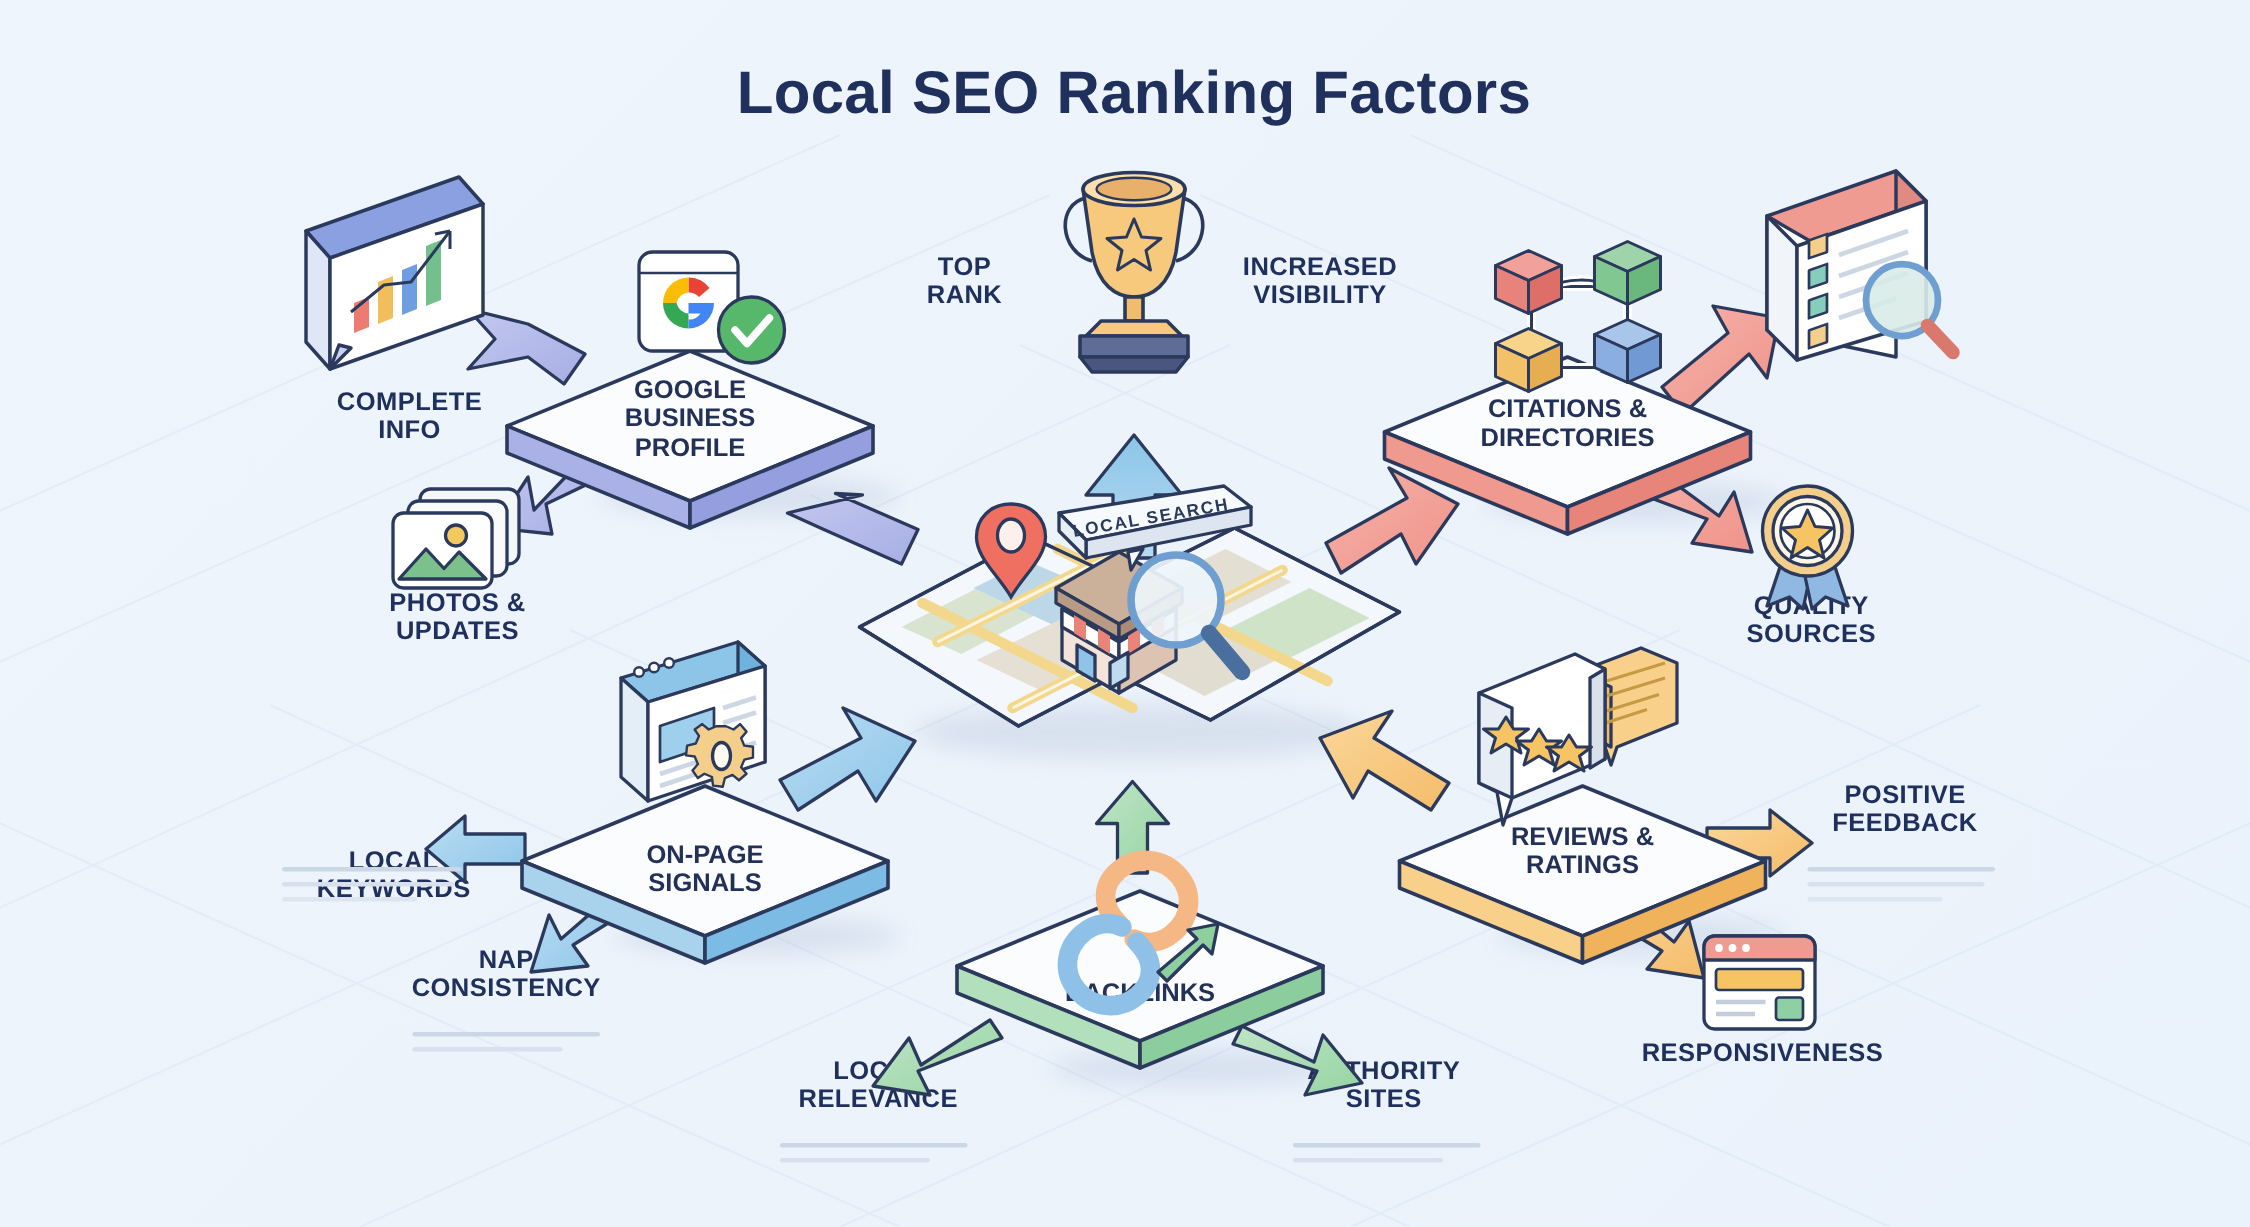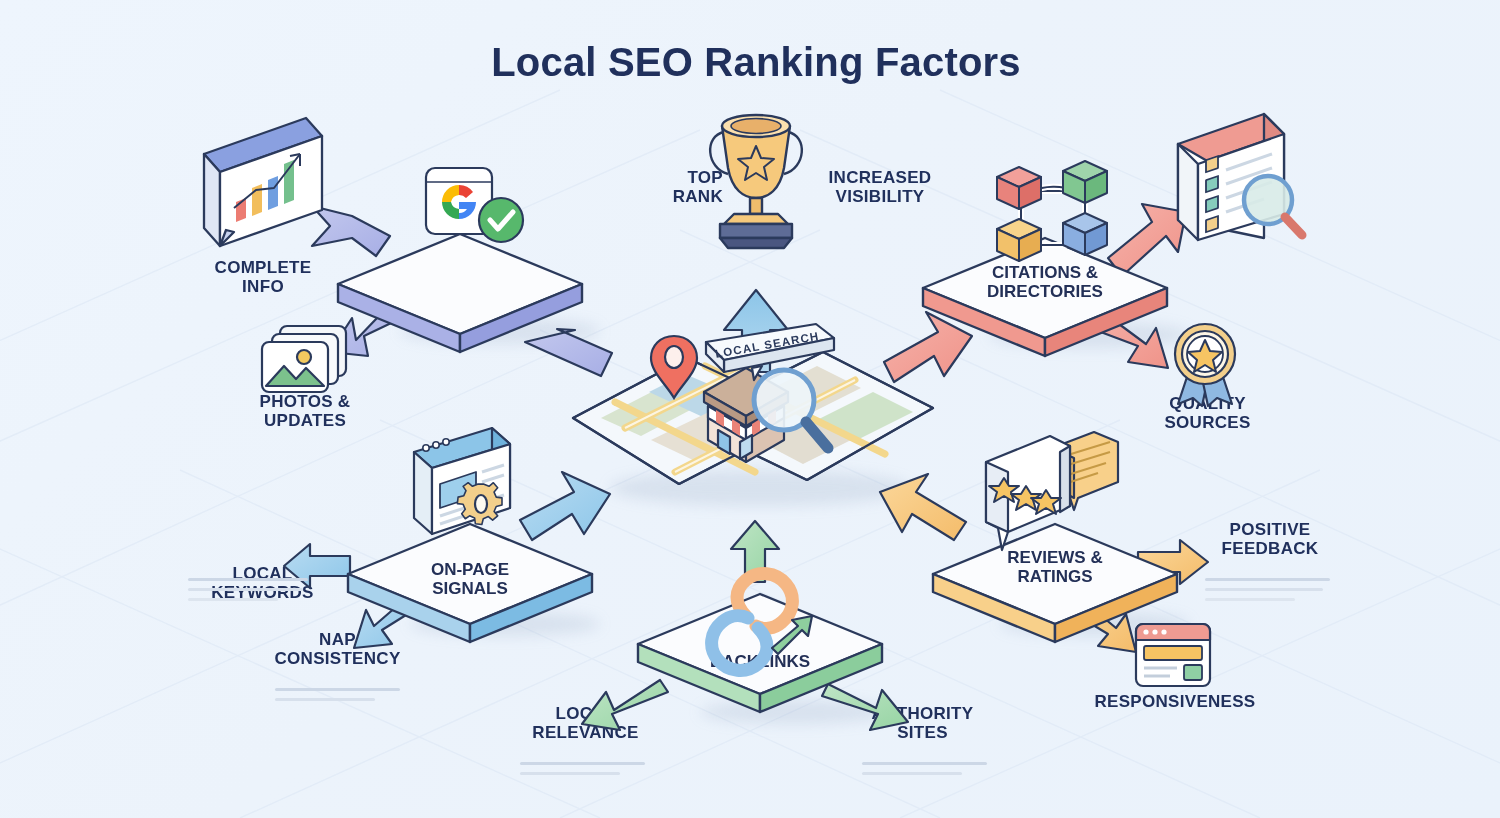--- a/index.html
+++ b/index.html
@@ -225,33 +225,36 @@
 
       <path d="M56 44 L61 56 L74 57 L64 65 L67 78 L56 71 L45 78 L48 65 L38 57 L51 56 Z" fill="#f6c97c" stroke-width="2"></path>
 
       <path d="M50 96 L62 96 L62 112 L50 112 Z" fill="#f0bd6c"></path>
       <path d="M34 112 L78 112 L88 122 L24 122 Z" fill="#f6c97c"></path>
       <path d="M20 122 L92 122 L92 136 L20 136 Z" fill="#5e6c96"></path>
       <path d="M20 136 L92 136 L84 146 L28 146 Z" fill="#4a5680"></path>
     </g>
   </svg>
 
-  <div class="lbl" style="left:603px;top:168px;width:120px;text-align:right;">TOP
+  <div class="lbl" style="left:583px;top:168px;width:120px;">TOP
 RANK</div>
   <div class="lbl" style="left:800px;top:168px;width:160px;">INCREASED
 VISIBILITY</div>
 
   <div class="shadow-el" style="left:400px;top:318px;width:200px;height:26px;"></div>
   <svg class="iso" style="left:330px;top:228px;width:260px;height:130px;z-index:5;" viewBox="0 0 260 130">
     <g stroke="#2b3a5c" stroke-width="2.4" stroke-linejoin="round">
       <path d="M130 6 L252 56 L130 106 L8 56 Z" fill="#fbfcfe"></path>
       <path d="M8 56 L130 106 L130 124 L8 74 Z" fill="#aab1e6"></path>
       <path d="M252 56 L130 106 L130 124 L252 74 Z" fill="#959ede"></path>
     </g>
   </svg>
+  <div class="slab-label" style="left:352px;top:250px;width:216px;">GOOGLE
+BUSINESS
+PROFILE</div>
 
   <svg class="iso" style="left:420px;top:162px;width:110px;height:95px;z-index:6;" viewBox="0 0 110 95">
     <g stroke="#2b3a5c" stroke-width="2.2" stroke-linejoin="round">
       <rect x="6" y="6" width="66" height="66" rx="9" fill="#ffffff"></rect>
       <line x1="6" y1="20" x2="72" y2="20" stroke-width="1.7"></line>
       <g stroke="none">
         <path d="M39 23 a17 17 0 0 1 14 7 l-7 6 a9 9 0 0 0 -7 -3 z" fill="#ea4335"></path>
         <path d="M22 40 a17 17 0 0 1 17 -17 v10 a9 9 0 0 0 -8 7 z" fill="#fbbc05"></path>
         <path d="M22 40 a17 17 0 0 0 17 17 v-10 a9 9 0 0 1 -8 -7 z" fill="#34a853"></path>
         <path d="M39 57 a17 17 0 0 0 17 -17 h-17 v7 h8 a9 9 0 0 1 -8 4 z" fill="#4285f4"></path>
@@ -270,21 +273,21 @@
       <g stroke="none">
         <path d="M46 110 L56 106 L56 86 L46 90 Z" fill="#ec7c72"></path>
         <path d="M62 104 L72 100 L72 72 L62 76 Z" fill="#f2be5c"></path>
         <path d="M78 98 L88 94 L88 64 L78 68 Z" fill="#6f9ee0"></path>
         <path d="M94 92 L104 88 L104 48 L94 52 Z" fill="#74c08d"></path>
       </g>
       <path d="M44 96 L66 78 L84 76 L110 42" fill="none" stroke-width="2"></path>
       <path d="M110 42 L100 44 M110 42 L110 54" fill="none" stroke-width="2"></path>
     </g>
   </svg>
-  <div class="lbl" style="left:178px;top:258px;width:170px;text-align:center;">COMPLETE
+  <div class="lbl" style="left:188px;top:258px;width:170px;text-align:center;">COMPLETE
 INFO</div>
 
   <svg class="iso" style="left:252px;top:322px;width:110px;height:80px;z-index:5;" viewBox="0 0 110 80">
     <g stroke="#2b3a5c" stroke-width="2.2" stroke-linejoin="round">
       <rect x="28" y="4" width="66" height="50" rx="7" fill="#f4f7fa"></rect>
       <rect x="20" y="12" width="66" height="50" rx="7" fill="#f8fafc"></rect>
       <rect x="10" y="20" width="66" height="50" rx="7" fill="#ffffff"></rect>
       <circle cx="52" cy="35" r="7" fill="#f3c95f"></circle>
       <path d="M14 64 L32 44 L44 57 L54 46 L72 64 Z" fill="#7cc18c"></path>
     </g>

